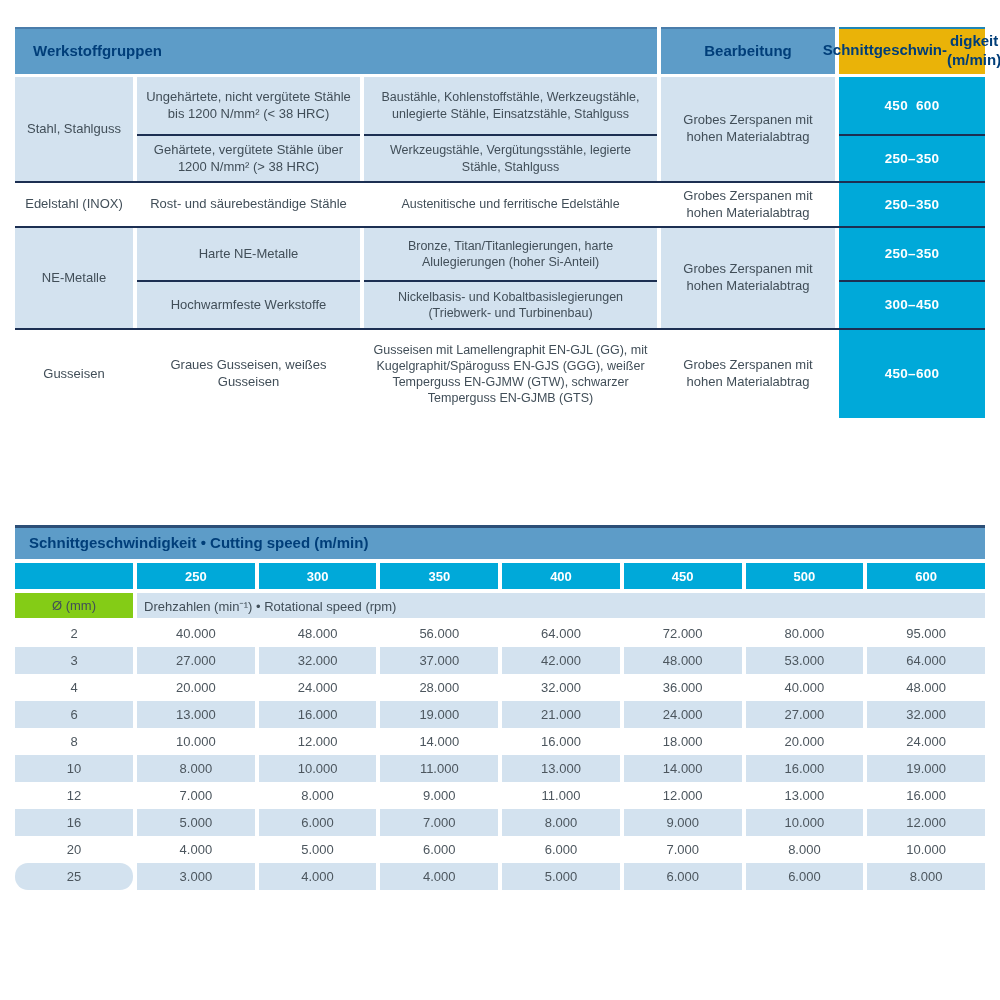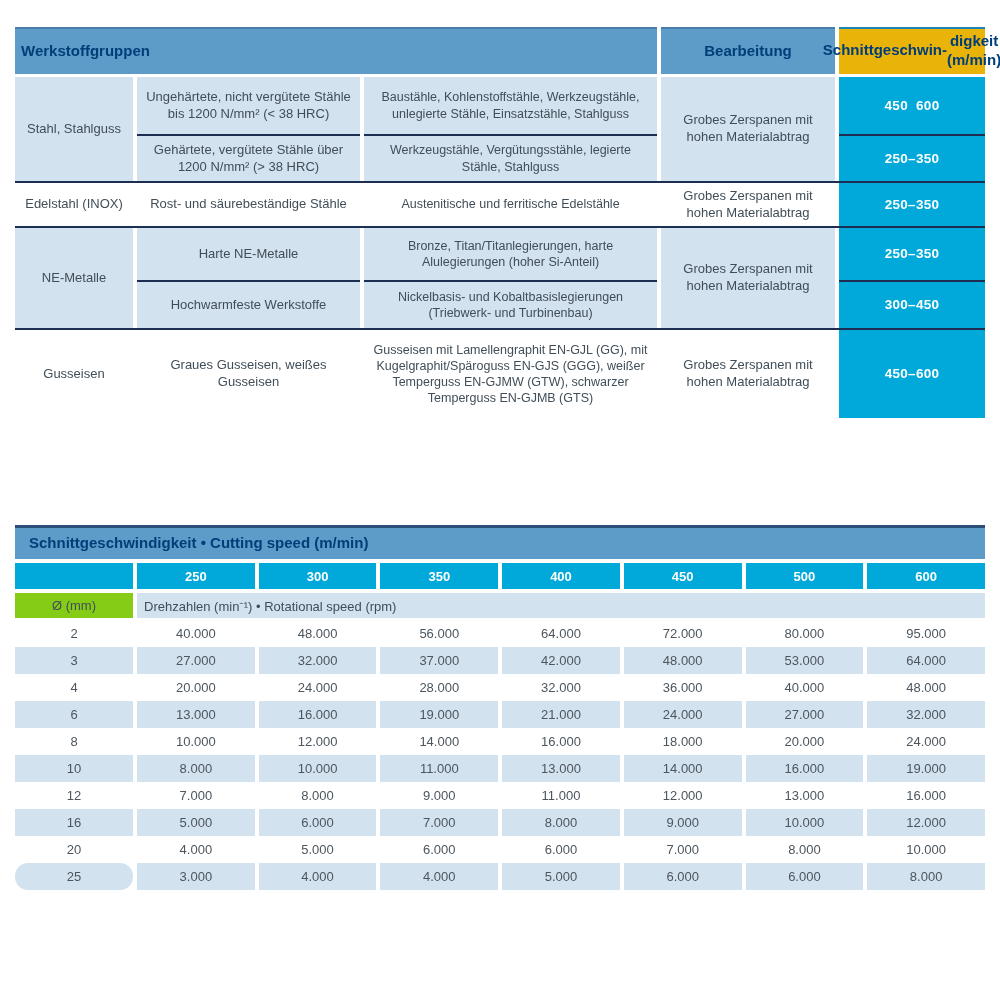--- a/index.html
+++ b/index.html
@@ -10,21 +10,21 @@
   .t1{position:absolute;left:15px;top:27px;width:970px;display:grid;
       grid-template-columns:118px 223px 293px 174px 146px;column-gap:4px;
       grid-template-rows:47px 3px 57px 2px 45px 2px 43px 2px 52px 2px 46px 2px 88px;
       background:#ffffff;}
   .cell{display:flex;align-items:center;justify-content:center;text-align:center;
         font-size:13px;color:#414e58;line-height:1.3;padding:2px 6px;box-sizing:border-box;}
   .lt{background:#d3e2ef;}
   .wt{background:#ffffff;}
   .hdr{background:#5d9cc8;color:#003e79;font-weight:bold;font-size:15px;
        box-shadow:inset 0 2px 0 #4a7dab;}
-  .h-main{justify-content:flex-start;padding-left:6px;}
+  .h-main{justify-content:flex-start;padding-left:18px;}
   .hdr-speed{background:#eab308;color:#003e79;font-weight:bold;font-size:15px;
              flex-direction:row;line-height:1.25;box-shadow:inset 0 2px 0 #1f86b5;}
   .speed{background:#00a9d9;color:#ffffff;font-weight:bold;font-size:13.5px;
          letter-spacing:.3px;white-space:pre-wrap;}
   .ex{font-size:12.5px;}
   .dline{background:#1c2f52;}
   .gsep{background:#1c2f52;grid-column:1/-1;}
   .wgap{background:#ffffff;grid-column:1/-1;}
 
   

